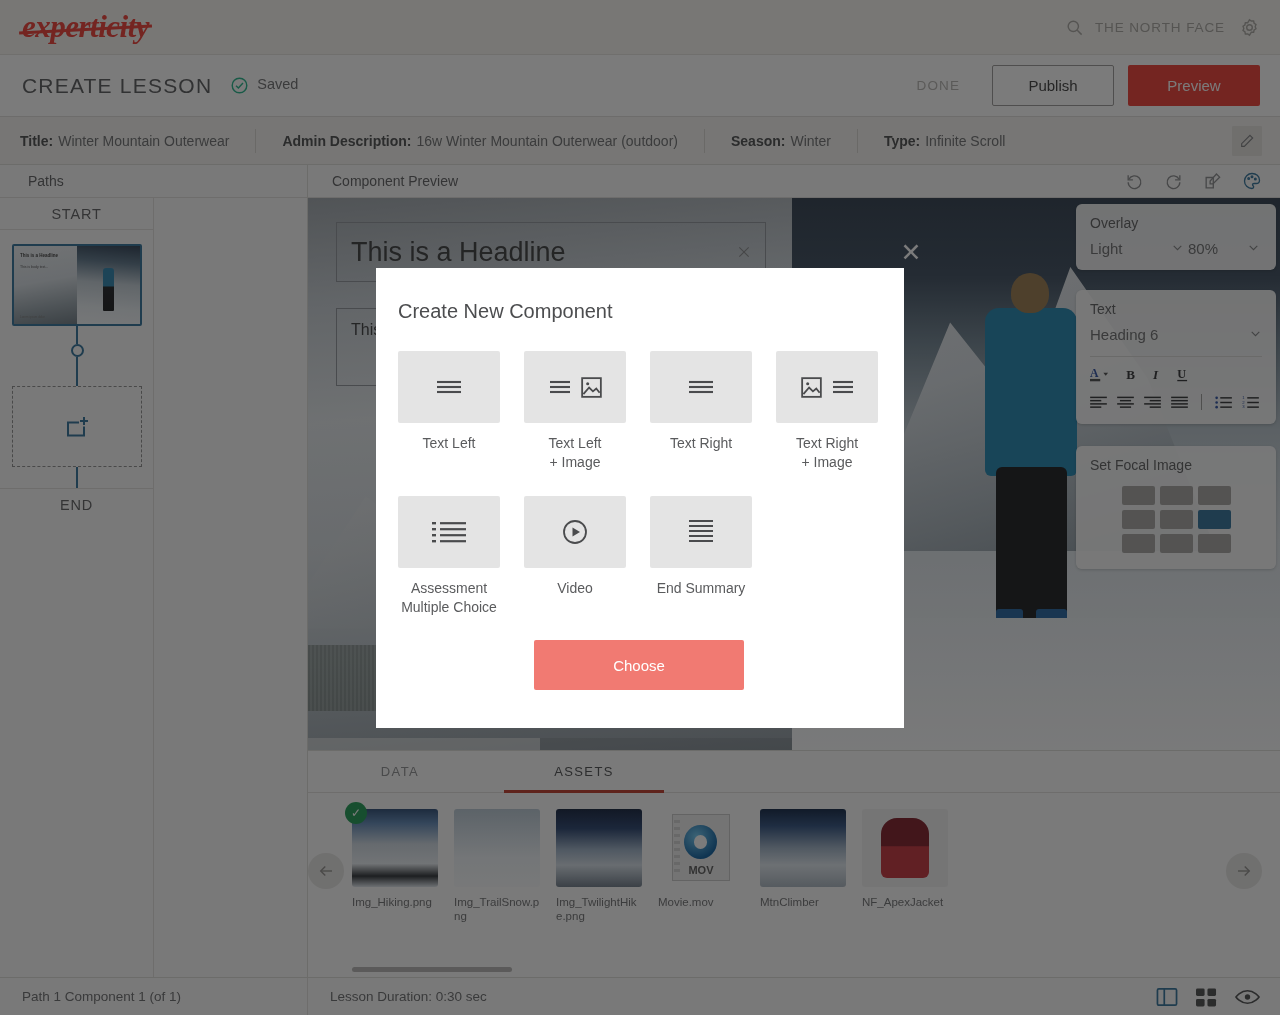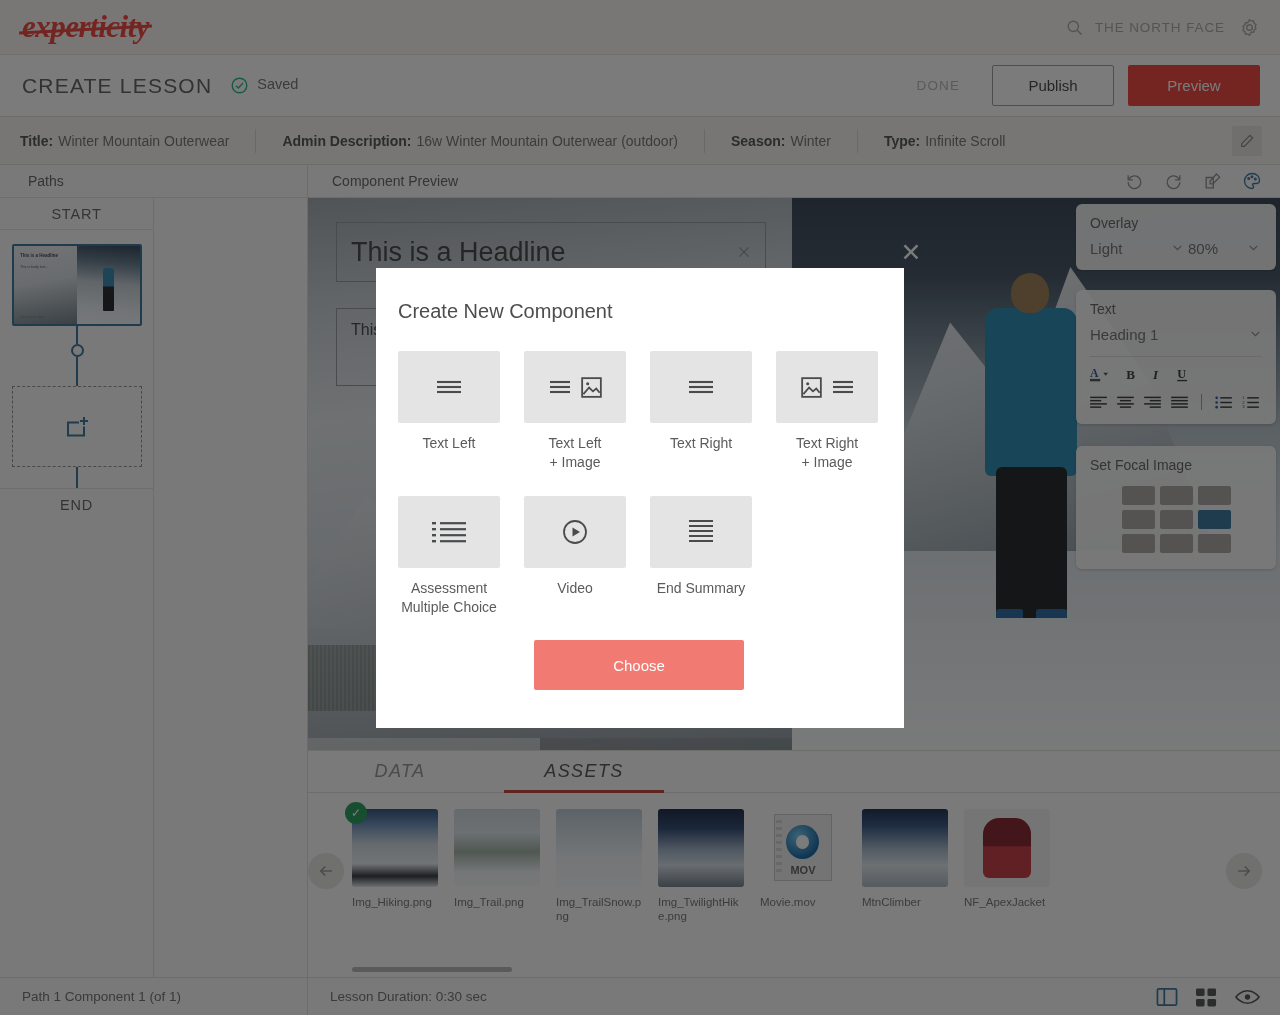--- a/index.html
+++ b/index.html
@@ -254,23 +254,22 @@
   .focal-cell.active { background: #2f719a; }
 
   
   .assets-panel {
     position: absolute; left: 308px; top: 585px; right: 0; height: 227px;
     background: #fcfcfc; border-top: 1px solid #dedcd8;
   }
   .asset-tabs { height: 42px; display: flex; border-bottom: 1px solid #e2e0dc; }
   .asset-tab {
     width: 184px; display: flex; align-items: center; justify-content: center;
-    font-size: 18px; letter-spacing: 1.4px; color: #8e8f91; cursor: pointer;
+    font-size: 13px; letter-spacing: 1.4px; color: #8e8f91; cursor: pointer;
     position: relative;
-    font-style: italic;
   }
   .asset-tab.active { color: #4d4e50; }
   .asset-tab.active::after {
     content: ""; position: absolute; left: 12px; right: 12px; bottom: -1px; height: 3px;
     background: #c0392b;
   }
   .asset-body { display: flex; padding: 16px 0 0 0; height: 185px; }
   .browse-col { width: 160px; padding-left: 18px; }
   .btn-browse {
     width: 120px; height: 42px; background: #f0efed; border: none;
@@ -572,21 +571,21 @@
                   </svg>
               </span>
             </div>
           </div>
         </div>
 
         <div class="float-panel" id="panel-text">
           <div class="fp-title">Text</div>
           <div class="fp-row">
             <div class="fp-select" style="width:172px;">
-              <span>Heading 1</span>
+              <span>Heading 6</span>
               <span class="chev ico">
                 <svg width="13" height="13" viewBox="0 0 24 24" fill="none" stroke="#7e7f81" stroke-width="2">
                     <polyline points="5,9 12,16 19,9"></polyline>
                   </svg>
               </span>
             </div>
           </div>
           <div class="fp-divider"></div>
           <div class="fmt-row">
             <span class="fmt-btn">
@@ -707,24 +706,20 @@
                 <polyline points="11,6 5,12 11,18"></polyline>
               </svg>
           </span>
         </div>
 
         <div class="asset-strip">
           <div class="asset-card">
             <div class="check-badge">✓</div>
             <div class="asset-thumb th-hiking"></div>
             <div class="asset-name">Img_Hiking.png</div>
-          </div>
-          <div class="asset-card">
-            <div class="asset-thumb th-trail"></div>
-            <div class="asset-name">Img_Trail.png</div>
           </div>
           <div class="asset-card">
             <div class="asset-thumb th-trailsnow"></div>
             <div class="asset-name">Img_TrailSnow.png</div>
           </div>
           <div class="asset-card">
             <div class="asset-thumb th-twilight"></div>
             <div class="asset-name">Img_TwilightHike.png</div>
           </div>
           <div class="asset-card">

